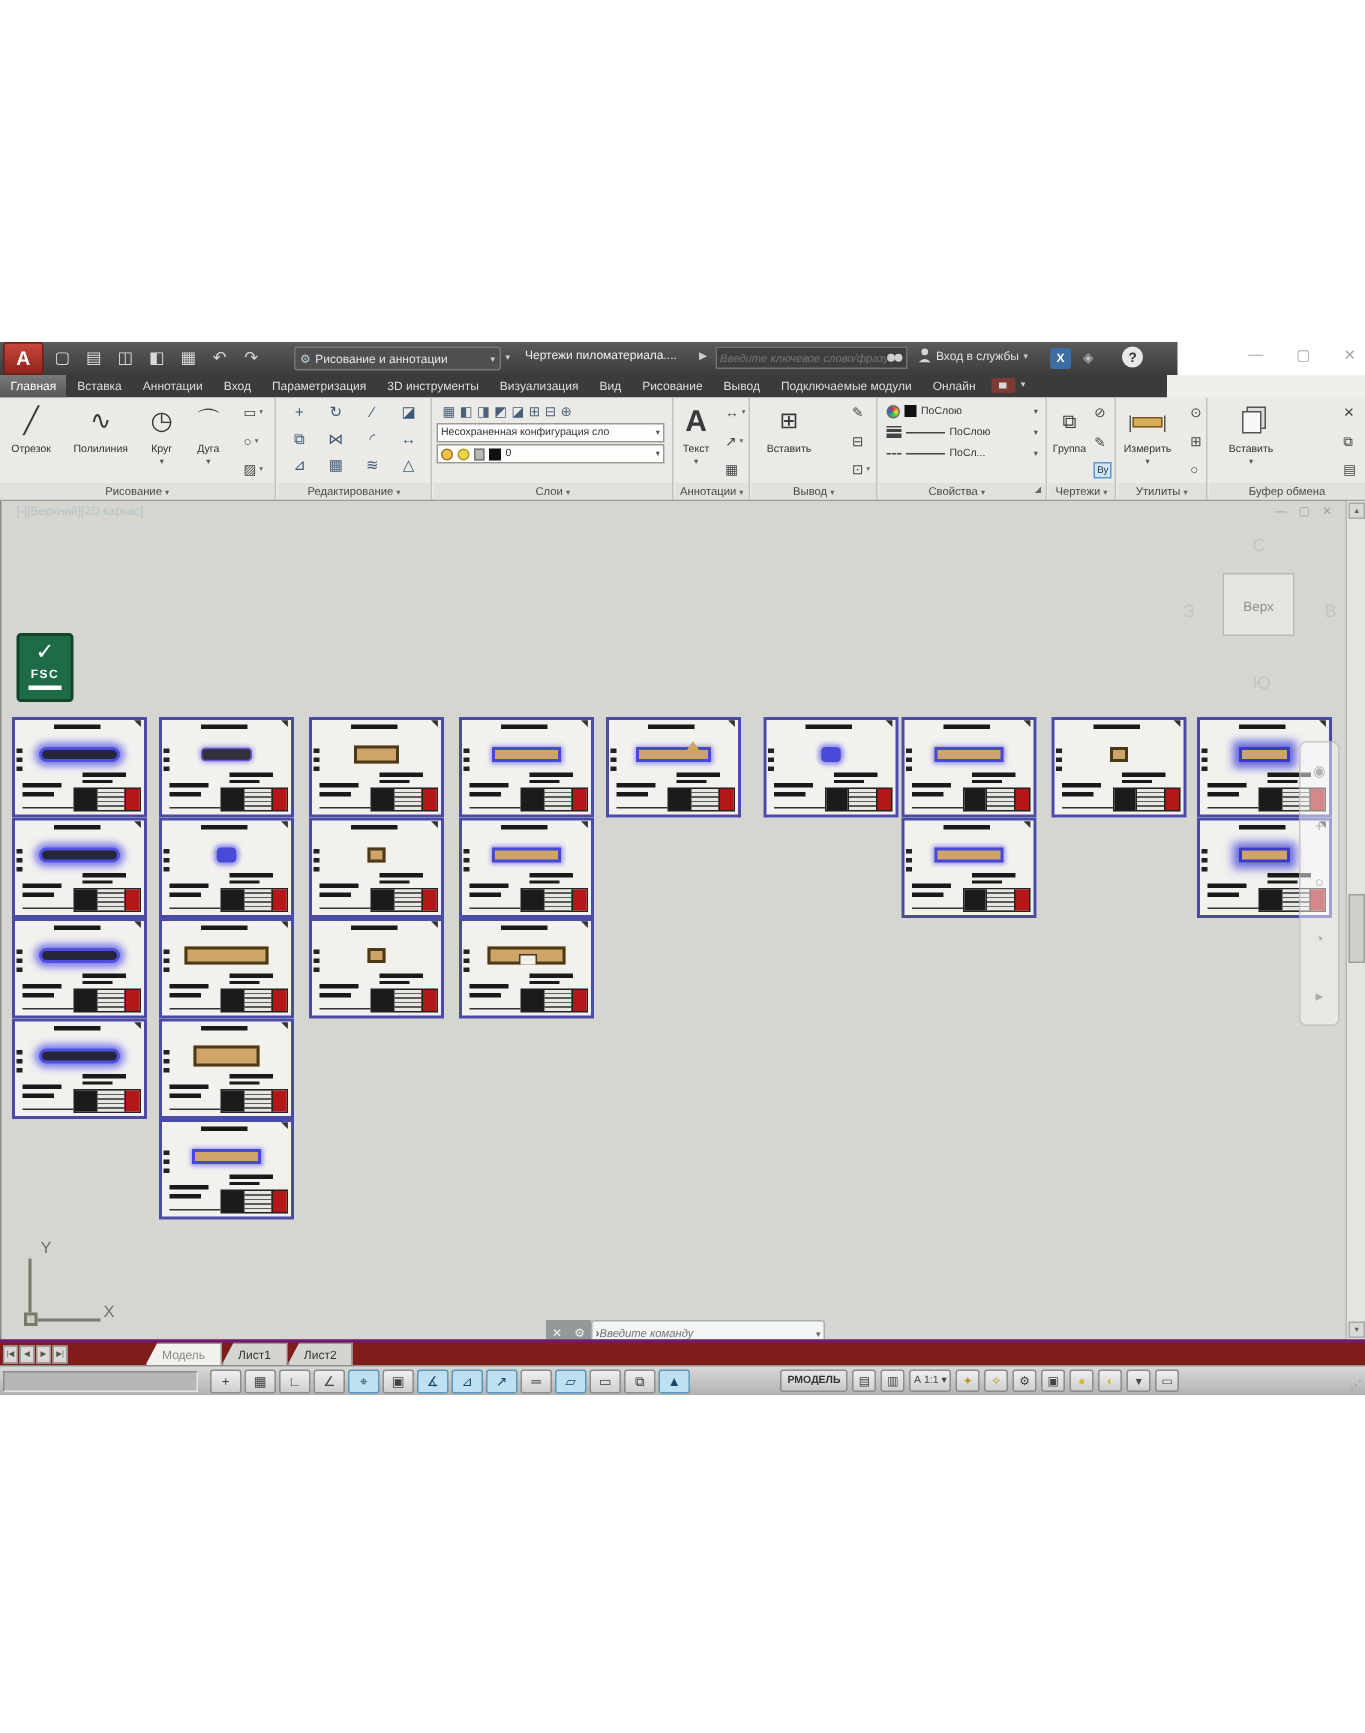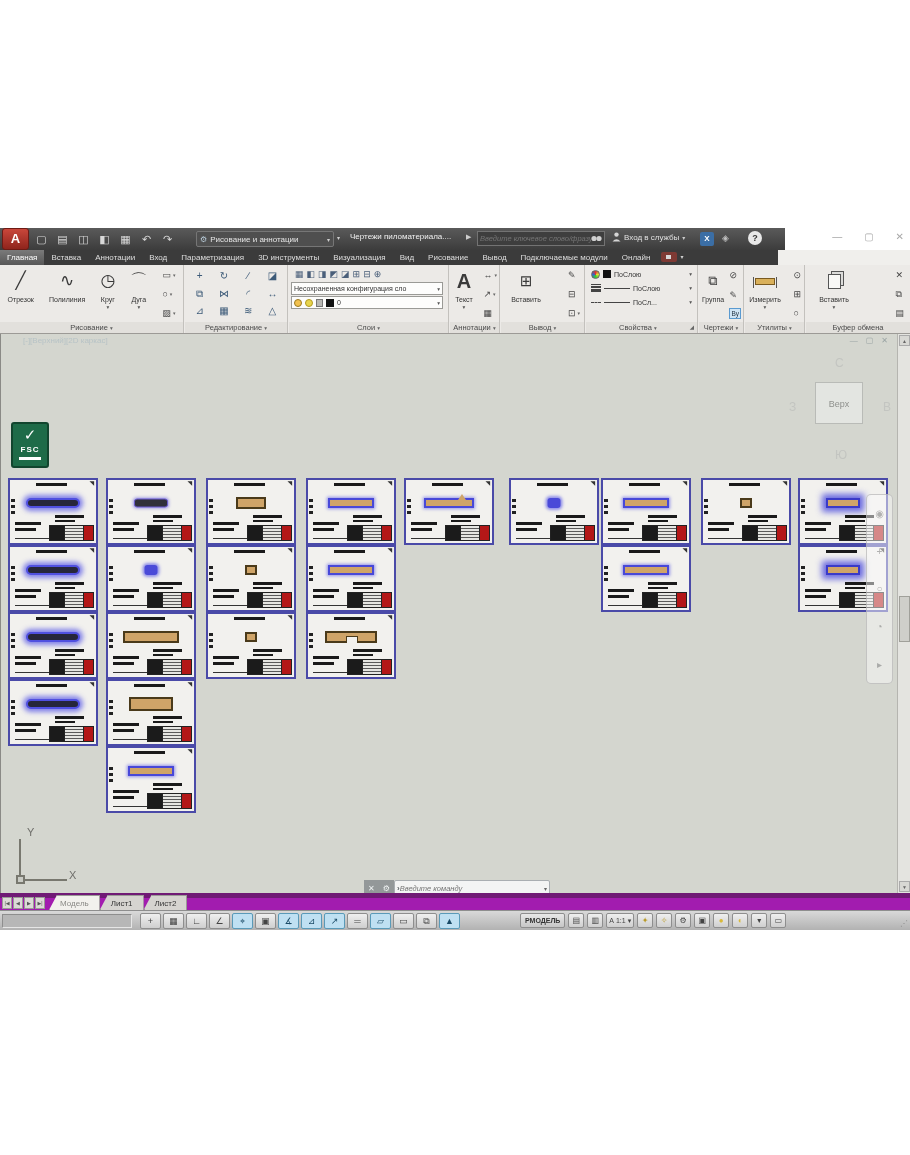--- a/index.html
+++ b/index.html
@@ -77,21 +77,21 @@
   .lwic i:nth-child(2){ height:2px; } .lwic i:nth-child(3){ height:3px; }
   .ltic { width:10px; border-top:1px dashed #444; }
   .ruler { width:20px; height:7px; background:#d9b05a; border:1px solid #7a5a20; position:relative; margin:0 auto; }
   .ruler::before,.ruler::after { content:""; position:absolute; top:-2px; width:1px; height:11px; background:#555; }
   .ruler::before{ left:-3px; } .ruler::after{ right:-3px; }
   .pasteic { width:13px; height:15px; background:#f8f8f6; border:1px solid #555; position:relative; margin:0 auto; box-shadow:3px -3px 0 -1px #dcdcda, 3px -3px 0 0 #555; }
   .blue-mini { background:#cfe4f5; border:1px solid #5a9ad0; font-size:6.5px; color:#234; padding:0 1px; line-height:9px; }
 
   
   .canvas { position:absolute; left:0; top:106px; width:910px; height:559px; background:#d4d6cf; border-left:1px solid #8a8a86; overflow:hidden; }
-  .vp-label { position:absolute; left:22px; top:2px; color:#b7c3c6; font-size:8px; }
+  .vp-label { position:absolute; left:10px; top:2px; color:#b7c3c6; font-size:8px; }
   .dwin-ctl { position:absolute; right:22px; top:2px; display:flex; gap:8px; color:#9aa4a4; font-size:8px; }
   .scrollbar { position:absolute; right:0; top:0; width:13px; height:100%; background:#e4e4e0; border-left:1px solid #b5b5b0; }
   .sb-arr { position:absolute; left:1px; width:11px; height:11px; background:#d8d8d4; border:1px solid #aaa; color:#666;
     font-size:5px; text-align:center; line-height:10px; }
   .sb-thumb { position:absolute; left:1px; top:262px; width:11px; height:46px; background:#cfcfca; border:1px solid #a0a09a; }
   .fsc { position:absolute; left:10px; top:88px; width:38px; height:46px; background:#1e6b48; border:2px solid #12452e;
     border-radius:3px; text-align:center; color:#fff; }
   .fsc .tree { font-size:15px; line-height:22px; display:block; }
   .fsc .txt { font-size:8px; font-weight:bold; letter-spacing:1px; display:block; line-height:8px; }
   .fsc .bar { display:block; width:22px; height:3px; background:#fff; margin:3px auto 0; }
@@ -144,21 +144,21 @@
   .p-notchsel::after { content:""; position:absolute; right:6px; top:-6px; border-left:4px solid transparent; border-right:4px solid transparent; border-bottom:6px solid #cfa468; }
   .p-blob { width:13px; height:10px; background:#4a4ad8; border-radius:3px; box-shadow:0 0 3px 2px rgba(80,80,230,0.6); }
   .p-glow { width:34px; height:10px; background:#cfa468; border:2px solid #3a3ac8; box-shadow:0 0 6px 4px rgba(70,70,220,0.8); }
   .p-tansm { width:12px; height:10px; background:#cfa468; border:2px solid #4a3a1a; }
   .p-tanlong { width:56px; height:12px; background:#cfa468; border:2px solid #4a3a1a; }
   .p-notch { width:52px; height:12px; background:#cfa468; border:2px solid #4a3a1a; }
   .p-notch::after { content:""; position:absolute; left:40%; bottom:-2px; width:10px; height:6px; background:#f2f1ee; border:1px solid #4a3a1a; border-bottom:none; }
   .p-tanmid { width:44px; height:14px; background:#cfa468; border:2px solid #4a3a1a; }
 
   
-  .layoutbar { position:absolute; left:0; top:665px; width:910px; height:17px; background:#a21caf; border-top:5px solid #701a75; display:flex; align-items:flex-end; }
+  .layoutbar { position:absolute; left:0; top:665px; width:910px; height:17px; background:#7f1d1d; border-top:2px solid #701a75; display:flex; align-items:flex-end;gap:48px; }
   .lt-nav { display:flex; gap:1px; margin:0 4px 1px 2px; }
   .lt-nav span { width:10px; height:12px; background:#dcdad6; border:1px solid #9a9a96; color:#555; font-size:5px; text-align:center; line-height:11px; }
   .ltab { height:15px; padding:0 10px; font-size:8px; line-height:15px; color:#333; background:#d6d4d0; border:1px solid #9a9a96;
     border-bottom:none; clip-path:polygon(8px 0, calc(100% - 0px) 0, 100% 100%, 0 100%); }
   .ltab.active { background:#f2f1ed; color:#8a8a86; }
 
   
   .statusbar { position:absolute; left:0; top:682px; width:910px; height:20px; background:linear-gradient(#d9d9d9,#b2b2b2); border-top:1px solid #8e8e8e; }
   .coords { position:absolute; left:2px; top:3px; width:130px; height:14px; background:#b7b7b7;
     border-top:1px solid #8e8e8e; border-left:1px solid #8e8e8e; border-bottom:1px solid #e6e6e6; border-right:1px solid #e6e6e6; }

